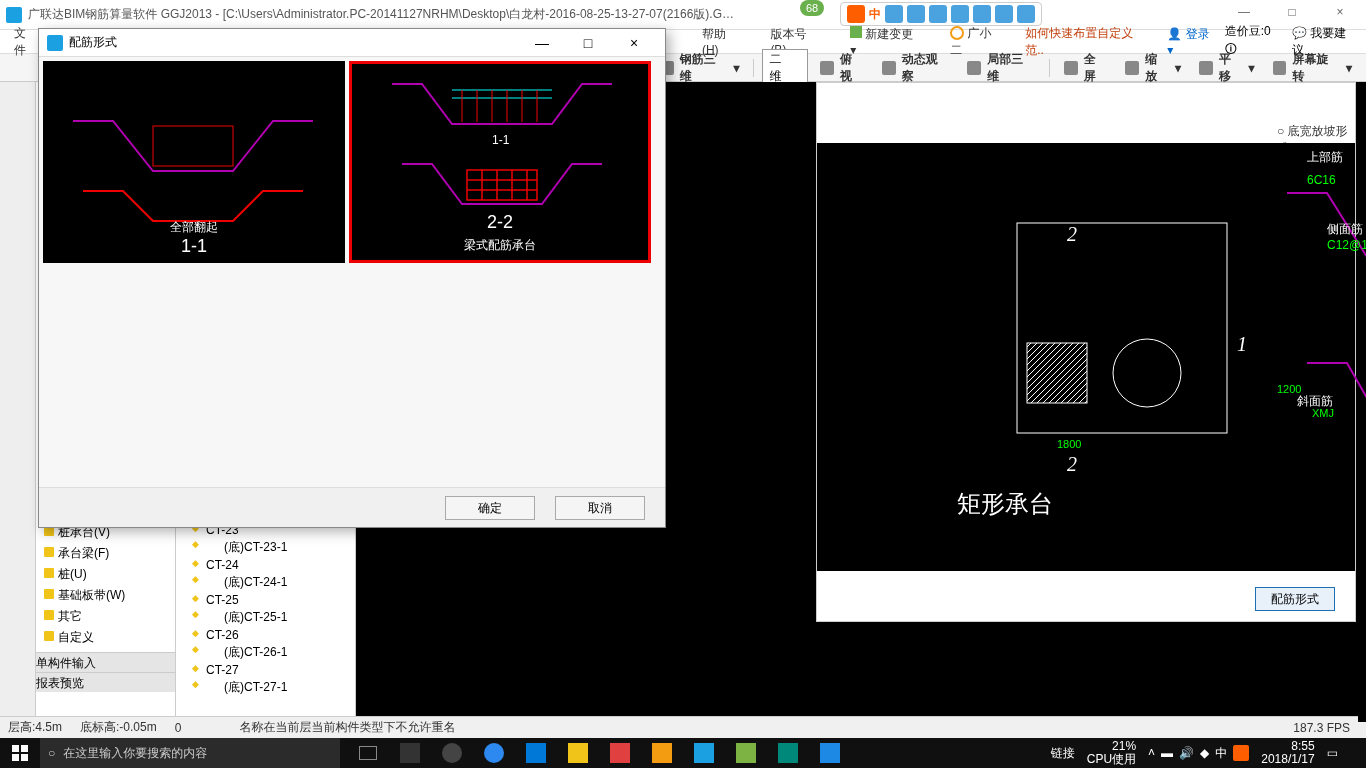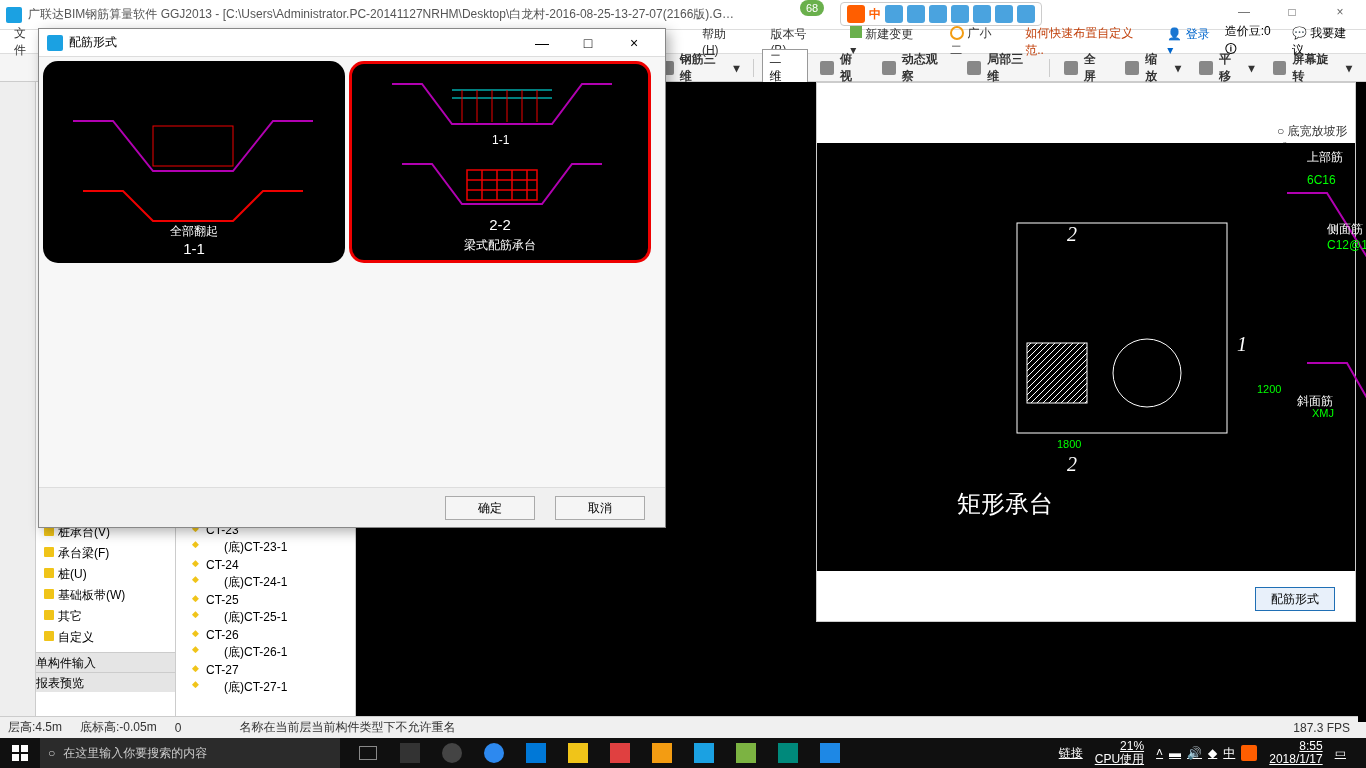--- a/index.html
+++ b/index.html
@@ -56,43 +56,43 @@
 .canvas .lbl { position: absolute; color: #0f0; font-size: 11px; }
 .canvas .lbl.white { color: #fff; font-size: 20px; font-family: serif; }
 
 
 .dialog { position: absolute; left: 38px; top: 28px; width: 628px; height: 500px; background: #f0f0f0; border: 1px solid #888; box-shadow: 4px 4px 12px rgba(0,0,0,0.3); z-index: 100; }
 .dialog .dlg-title { height: 28px; background: #fff; border-bottom: 1px solid #ddd; display: flex; align-items: center; padding: 0 8px; }
 .dialog .dlg-title .ic { width: 16px; height: 16px; background: #1ba1e2; border-radius: 2px; margin-right: 6px; }
 .dialog .dlg-win { margin-left: auto; display: flex; gap: 0; }
 .dialog .dlg-win span { width: 46px; height: 24px; text-align: center; line-height: 24px; font-size: 14px; }
 .dialog .dlg-body { height: 430px; background: #f7f7f7; display: flex; flex-wrap: wrap; gap: 4px; padding: 4px; align-content: flex-start; }
-.thumb { width: 302px; height: 202px; background: #000; position: relative; border-radius: 15px; }
+.thumb { width: 302px; height: 202px; background: #000; position: relative; }
 .thumb.selected { border: 3px solid #e00; width: 302px; height: 202px; }
 .thumb .cap { position: absolute; bottom: 6px; left: 0; right: 0; text-align: center; color: #fff; font-size: 18px; font-family: serif; }
-.thumb .cap .sub { font-size: 15px; display: block; }
+.thumb .cap .sub { font-size: 18px; display: block; }
 .dialog .dlg-foot { height: 40px; display: flex; justify-content: flex-end; align-items: center; gap: 20px; padding-right: 20px; background: #f0f0f0; border-top: 1px solid #ddd; }
 .dlg-btn { width: 90px; height: 24px; background: #f5f5f5; border: 1px solid #aaa; text-align: center; line-height: 22px; }
 
 
 .thumb svg { position: absolute; top: 0; left: 0; }
 
 
 .statusbar { position: absolute; left: 0; bottom: 30px; right: 8px; height: 22px; background: #f0f0f0; border-top: 1px solid #ccc; display: flex; align-items: center; padding: 0 8px; gap: 18px; font-size: 11px; color: #333; }
 .statusbar .right { margin-left: auto; }
 
 
 .taskbar { position: absolute; left: 0; bottom: 0; right: 0; height: 30px; background: #101010; display: flex; align-items: center; color: #fff; }
 .taskbar .start { width: 40px; height: 30px; display: flex; align-items: center; justify-content: center; }
 .taskbar .start svg { fill: #fff; }
 .taskbar .search { width: 300px; height: 30px; background: #2b2b2b; display: flex; align-items: center; padding: 0 8px; color: #ccc; gap: 8px; }
 .taskbar .tb-icons { display: flex; align-items: center; gap: 2px; margin-left: 8px; }
 .taskbar .tb-ic { width: 40px; height: 30px; display: flex; align-items: center; justify-content: center; }
 .taskbar .tb-ic .sq { width: 20px; height: 20px; background: #444; }
-.taskbar .tray { margin-left: auto; display: flex; align-items: center; gap: 6px; padding-right: 20px; font-size: 11px; text-decoration: underline; }
+.taskbar .tray { margin-left: auto; display: flex; align-items: center; gap: 6px; padding-right: 28px; font-size: 11px; }
 .taskbar .clock { text-align: right; line-height: 13px; padding: 2px 6px; }
 
 
 .ime-bar { position: absolute; top: 2px; left: 840px; height: 24px; background: #fff; border: 1px solid #ccc; border-radius: 4px; display: flex; align-items: center; padding: 0 6px; gap: 4px; z-index: 50; }
 .ime-bar .s-ic { width: 18px; height: 18px; border-radius: 3px; }
 .badge68 { position: absolute; top: 0px; left: 800px; background: #6ab04c; color: #fff; padding: 2px 6px; border-radius: 8px; font-size: 11px; z-index: 51; }
 </style>
 </head>
 <body>
 
@@ -232,21 +232,21 @@
             <line x1="150" y1="28" x2="150" y2="84"></line>
               <line x1="170" y1="28" x2="170" y2="84"></line>
             <line x1="190" y1="28" x2="190" y2="84"></line>
               <line x1="210" y1="28" x2="210" y2="84"></line>
           </g>
         </svg>
 
         <div class="lbl" style="left:480px;top:250px"><span style="color:#fff">斜面筋</span></div>
         <div class="lbl" style="left:495px;top:264px">XMJ</div>
 
-        <div class="lbl" style="left:440px;top:240px;color:#0f0">1200</div>
+        <div class="lbl" style="left:460px;top:240px;color:#0f0">1200</div>
 
         <svg width="260" height="260" style="position:absolute;left:180px;top:60px">
           <rect x="20" y="20" width="210" height="210" stroke="#fff" fill="none"></rect>
           <rect x="30" y="140" width="60" height="60" fill="none" stroke="#fff"></rect>
           <pattern id="h1" width="6" height="6" patternUnits="userSpaceOnUse">
               <path d="M0,6 L6,0" stroke="#fff"></path>
             </pattern>
           <rect x="30" y="140" width="60" height="60" fill="url(#h1)"></rect>
           <circle cx="150" cy="170" r="34" stroke="#fff" fill="none"></circle>
         </svg>

